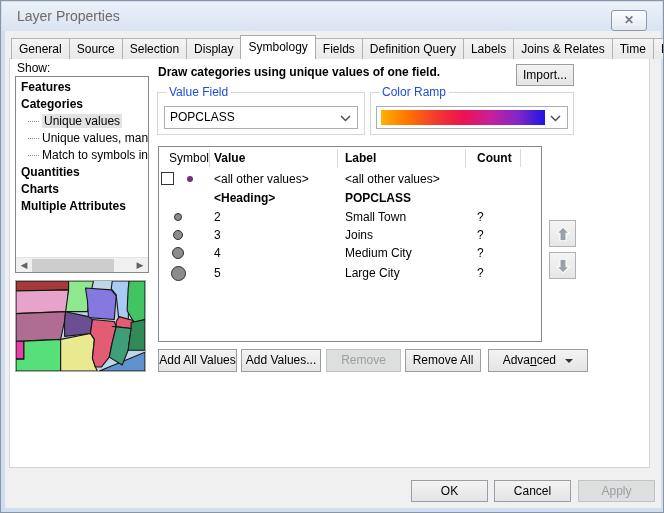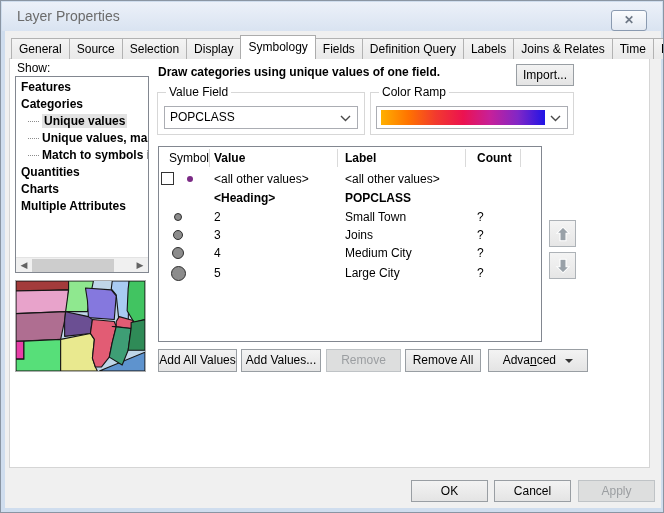--- a/index.html
+++ b/index.html
@@ -42,21 +42,21 @@
   .abs { position:absolute; }
 
   .show-label { left:16px; top:60px; z-index:2; }
 
   
   .listbox { left:14px; top:75px; width:134px; height:197px; background:#fff;
              border:1px solid #828790; z-index:2; overflow:hidden; }
   .lb-item { height:17px; line-height:17px; padding-left:5px; white-space:nowrap;
              overflow:hidden; }
   .lb-item.bold { font-weight:bold; }
-  .lb-item.child { padding-left:12px;font-weight:bold; }
+  .lb-item.child { padding-left:12px; }
   .lb-item.child::before { content:""; display:inline-block; width:11px; height:1px;
              border-bottom:1px dotted #8C8C8C; vertical-align:middle;
              margin-right:3px; margin-top:-2px; }
   .lb-item.child .sel { background:#E2E2E2; padding:0 2px; }
   .hscroll { position:absolute; left:0; bottom:0; width:100%; height:15px;
              background:#F0F0F0; border-top:1px solid #E3E3E3; }
   .hs-arrow { position:absolute; top:0; width:16px; height:15px; color:#636363;
               font-size:9px; line-height:15px; text-align:center; }
   .hs-left { left:0; } .hs-right { right:0; }
   .hs-thumb { position:absolute; left:16px; top:1px; width:82px; height:13px;
@@ -73,21 +73,21 @@
   .btn { position:absolute; z-index:2; background:linear-gradient(#F3F3F3,#E4E4E4);
          border:1px solid #999EA3; text-align:center; font-size:12px;
          color:#000; cursor:default; }
   .btn.disabled { background:#DDDEDE; border-color:#BFC3C6; color:#9B9EA1; }
 
   .import-btn { left:515px; top:63px; width:58px; height:22px; line-height:20px; }
 
   
   .group { position:absolute; border:1px solid #D7D7D7; z-index:2; }
   .group-label { position:absolute; top:-8px; left:8px; background:#fff;
-                 padding:0 3px; color:#000000; }
+                 padding:0 3px; color:#1d4ed8; }
   .grp-vf { left:156px; top:91px; width:208px; height:43px; }
   .grp-cr { left:369px; top:91px; width:204px; height:43px; }
 
   .combo { position:absolute; background:#fff; border:1px solid #ABADB3;
            height:23px; z-index:3; }
   .combo-vf { left:163px; top:105px; width:194px; line-height:21px;
               padding-left:5px; }
   .combo-cr { left:375px; top:105px; width:192px; }
   .combo .chev { position:absolute; right:6px; top:8px; }
   .ramp { position:absolute; left:4px; top:3px; right:22px; bottom:3px;

